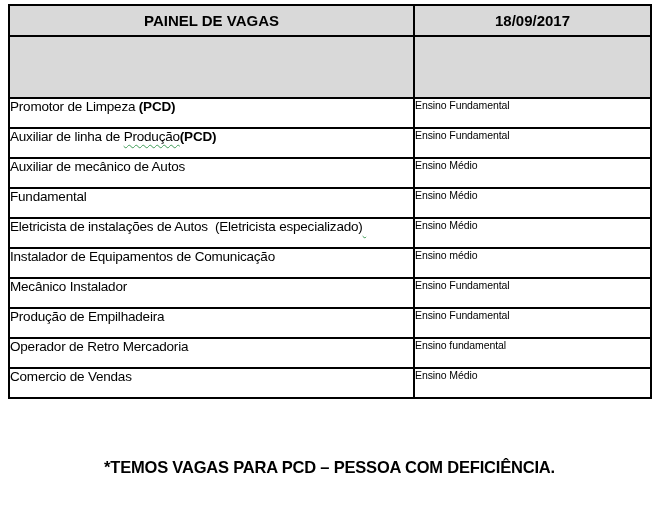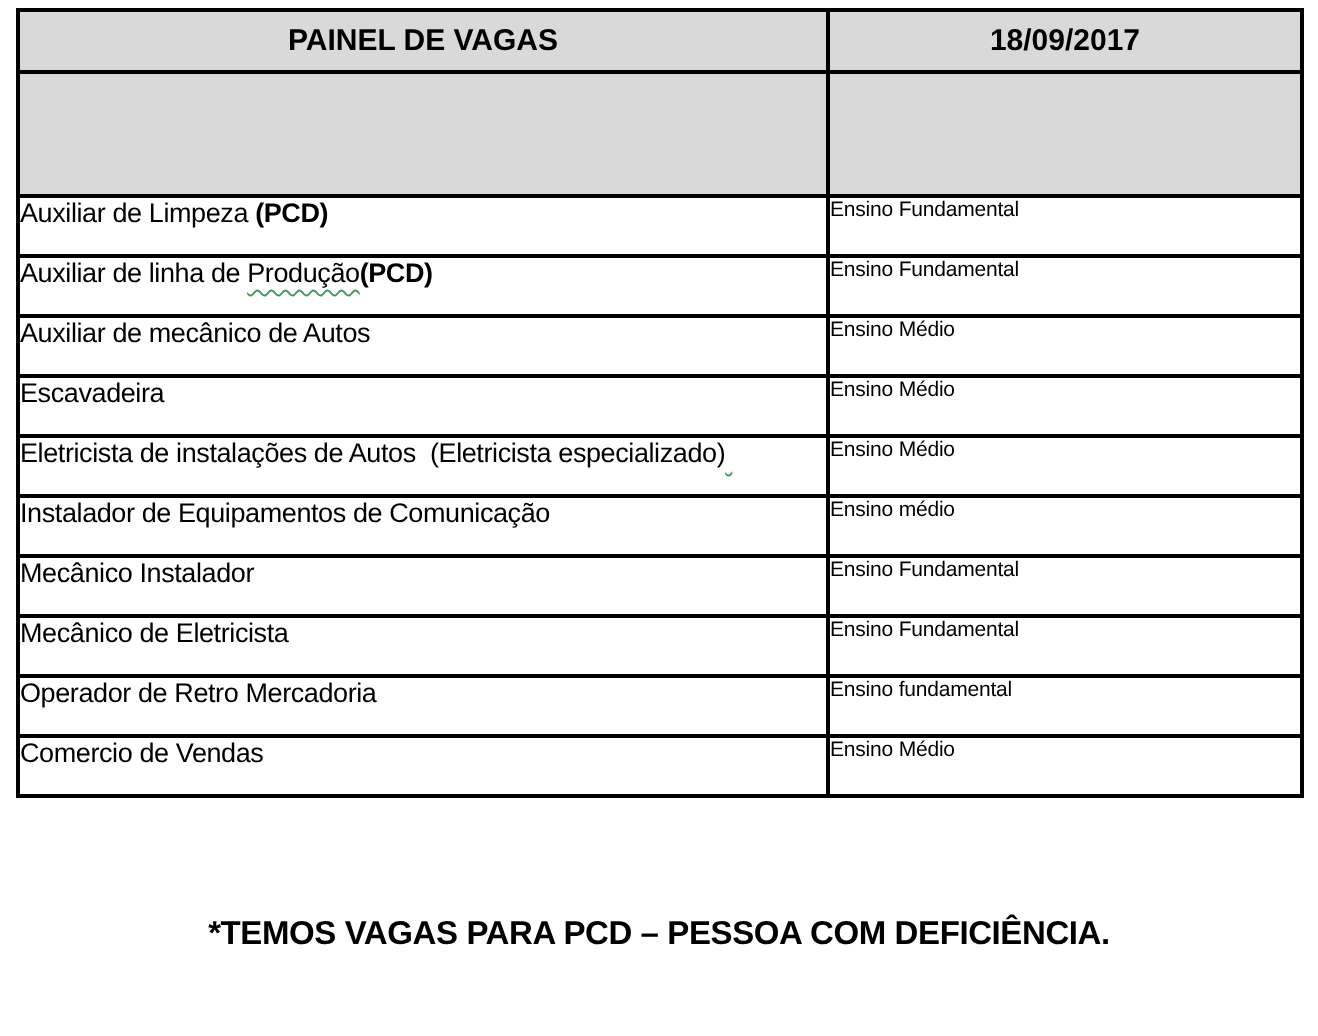--- a/index.html
+++ b/index.html
@@ -92,49 +92,49 @@
       <tr class="hdr">
         <td>PAINEL DE VAGAS</td>
         <td>18/09/2017</td>
       </tr>
       <tr class="spacer">
         <td></td>
         <td></td>
       </tr>
 
     <tr class="body-row">
-          <td class="job-cell"><span>Auxiliar de Limpeza </span><span class="bold">(PCD)</span></td>
+          <td class="job-cell"><span>Promotor de Limpeza </span><span class="bold">(PCD)</span></td>
           <td class="edu-cell">Ensino Fundamental</td>
         </tr>
         <tr class="body-row">
           <td class="job-cell"><span>Auxiliar de linha de </span><span class="wavy">Produção</span><span class="bold">(PCD)</span></td>
           <td class="edu-cell">Ensino Fundamental</td>
         </tr>
         <tr class="body-row">
           <td class="job-cell"><span>Auxiliar de mecânico de Autos</span></td>
           <td class="edu-cell">Ensino Médio</td>
         </tr>
         <tr class="body-row">
-          <td class="job-cell"><span>Escavadeira</span></td>
+          <td class="job-cell"><span>Fundamental</span></td>
           <td class="edu-cell">Ensino Médio</td>
         </tr>
         <tr class="body-row">
           <td class="job-cell"><span>Eletricista de instalações de Autos&nbsp; (Eletricista especializado)</span><span class="wavy">&nbsp;</span></td>
           <td class="edu-cell">Ensino Médio</td>
         </tr>
         <tr class="body-row">
           <td class="job-cell"><span>Instalador de Equipamentos de Comunicação</span></td>
           <td class="edu-cell">Ensino médio</td>
         </tr>
         <tr class="body-row">
           <td class="job-cell"><span>Mecânico Instalador</span></td>
           <td class="edu-cell">Ensino Fundamental</td>
         </tr>
         <tr class="body-row">
-          <td class="job-cell"><span>Mecânico de Eletricista</span></td>
+          <td class="job-cell"><span>Produção de Empilhadeira</span></td>
           <td class="edu-cell">Ensino Fundamental</td>
         </tr>
         <tr class="body-row">
           <td class="job-cell"><span>Operador de Retro Mercadoria</span></td>
           <td class="edu-cell">Ensino fundamental</td>
         </tr>
         <tr class="body-row">
           <td class="job-cell"><span>Comercio de Vendas</span></td>
           <td class="edu-cell">Ensino Médio</td>
         </tr>

